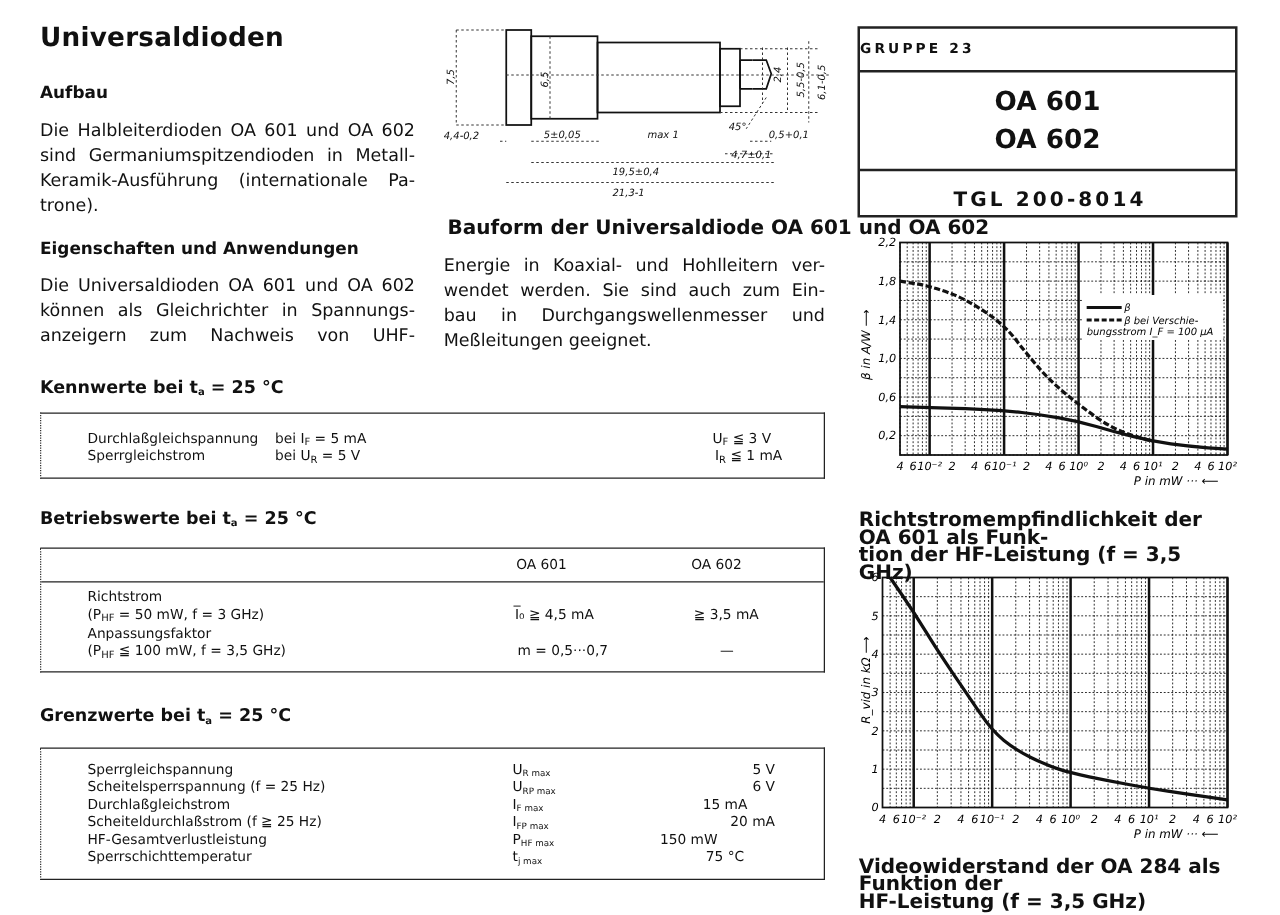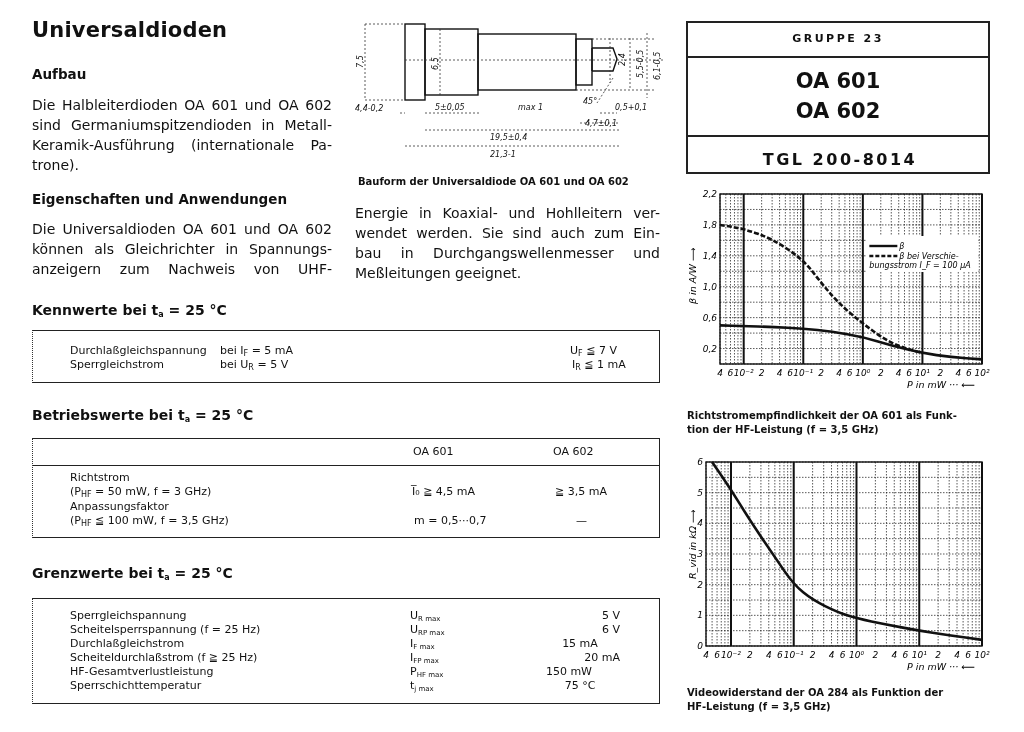--- a/index.html
+++ b/index.html
@@ -6,26 +6,26 @@
   body { width:1024px; height:732px; position:relative; overflow:hidden; color:#111; font-family:"DejaVu Sans", sans-serif; }
   .abs { position:absolute; }
   .title { left:32px; top:18px; font-size:21px; font-weight:bold; letter-spacing:0.2px; }
   .h2 { font-size:13.5px; font-weight:bold; }
   .body-text { font-size:14px; line-height:20px; text-align:justify; }
   .body-text span.line { display:block; text-align:justify; text-align-last:justify; }
   .body-text span.line.last { text-align-last:left; }
   .sect-h { font-size:14px; font-weight:bold; }
   .box { border:1px solid #222; border-left:1px dotted #333; box-sizing:border-box; }
   .row { font-size:11px; line-height:14px; }
-  .caption { font-size:10px; font-weight:bold; line-height:14px; }
+  .caption { font-size:16px; font-weight:bold; line-height:14px; }
   .sub { font-size:8px; vertical-align:-2px; }
   
   .gbox { left:686px; top:21px; width:304px; height:153px; border:2px solid #222; box-sizing:border-box; }
   .gbox .sep { position:absolute; left:0; right:0; height:0; border-top:2px solid #222; }
-  .gbox .g1 { position:absolute; left:0; right:0; top:9px; text-align:center; font-size:11px; font-weight:bold; letter-spacing:2.5px; }
+  .gbox .g1 { position:absolute; left:0; right:0; top:9px; font-size:11px; font-weight:bold; letter-spacing:2.5px; }
   .gbox .g2 { position:absolute; left:0; right:0; top:43px; text-align:center; font-size:21px; font-weight:bold; line-height:30px; }
   .gbox .g3 { position:absolute; left:4px; right:0; top:127px; text-align:center; font-size:16px; font-weight:bold; letter-spacing:2.5px; }
   svg text { font-family:"DejaVu Sans", sans-serif; }
 </style>
 </head>
 <body>
 
 <div class="abs title">Universaldioden</div>
 
 <div class="abs h2" style="left:32px; top:66px;">Aufbau</div>
@@ -101,21 +101,21 @@
   <div class="g3">TGL 200-8014</div>
 </div>
 
 <div class="abs sect-h" style="left:32px; top:302px;">
   <span>Kennwerte bei t</span><span class="sub">a</span><span> = 25 °C</span>
 </div>
 <div class="abs box" style="left:32px; top:330px; width:628px; height:53px;">
   <div class="abs row" style="left:37px; top:13px; width:590px;">
     <span class="abs" style="left:0;">Durchlaßgleichspannung</span>
     <span class="abs" style="left:150px;"><span>bei  I</span><span class="sub">F</span><span> = 5 mA</span></span>
-    <span class="abs" style="left:500px;"><span>U</span><span class="sub">F</span><span> ≦ 7 V</span></span>
+    <span class="abs" style="left:500px;"><span>U</span><span class="sub">F</span><span> ≦ 3 V</span></span>
   </div>
   <div class="abs row" style="left:37px; top:27px; width:590px;">
     <span class="abs" style="left:0;">Sperrgleichstrom</span>
     <span class="abs" style="left:150px;"><span>bei  U</span><span class="sub">R</span><span> = 5 V</span></span>
     <span class="abs" style="left:502px;"><span>I</span><span class="sub">R</span><span> ≦ 1 mA</span></span>
   </div>
 </div>
 
 <div class="abs sect-h" style="left:32px; top:407px;">
   <span>Betriebswerte bei t</span><span class="sub">a</span><span> = 25 °C</span>
@@ -159,21 +159,21 @@
         <span class="abs" style="left:470px; width:80px; text-align:center">15 mA</span>
       </div>
       <div class="abs row" style="left: 37px; top: 52px; width: 590px;">
         <span class="abs" style="left:0">Scheiteldurchlaßstrom (f ≧ 25 Hz)</span>
         <span class="abs" style="left:340px"><span>I</span><span class="sub" style="font-size:7px">FP max</span></span>
         <span class="abs" style="left:470px; width:80px; text-align:right">20 mA</span>
       </div>
       <div class="abs row" style="left: 37px; top: 66px; width: 590px;">
         <span class="abs" style="left:0">HF-Gesamtverlustleistung</span>
         <span class="abs" style="left:340px"><span>P</span><span class="sub" style="font-size:7px">HF max</span></span>
-        <span class="abs" style="left:442px; width:80px; text-align:right">150 mW</span>
+        <span class="abs" style="left:458px; width:80px; text-align:left">150 mW</span>
       </div>
       <div class="abs row" style="left: 37px; top: 80px; width: 590px;">
         <span class="abs" style="left:0">Sperrschichttemperatur</span>
         <span class="abs" style="left:340px"><span>t</span><span class="sub" style="font-size:7px">j max</span></span>
         <span class="abs" style="left:470px; width:80px; text-align:center">75 °C</span>
       </div>
     </div>
 </div>
 
 <svg id="chart1" class="abs" style="left:684px; top:186px;" width="320" height="210">

